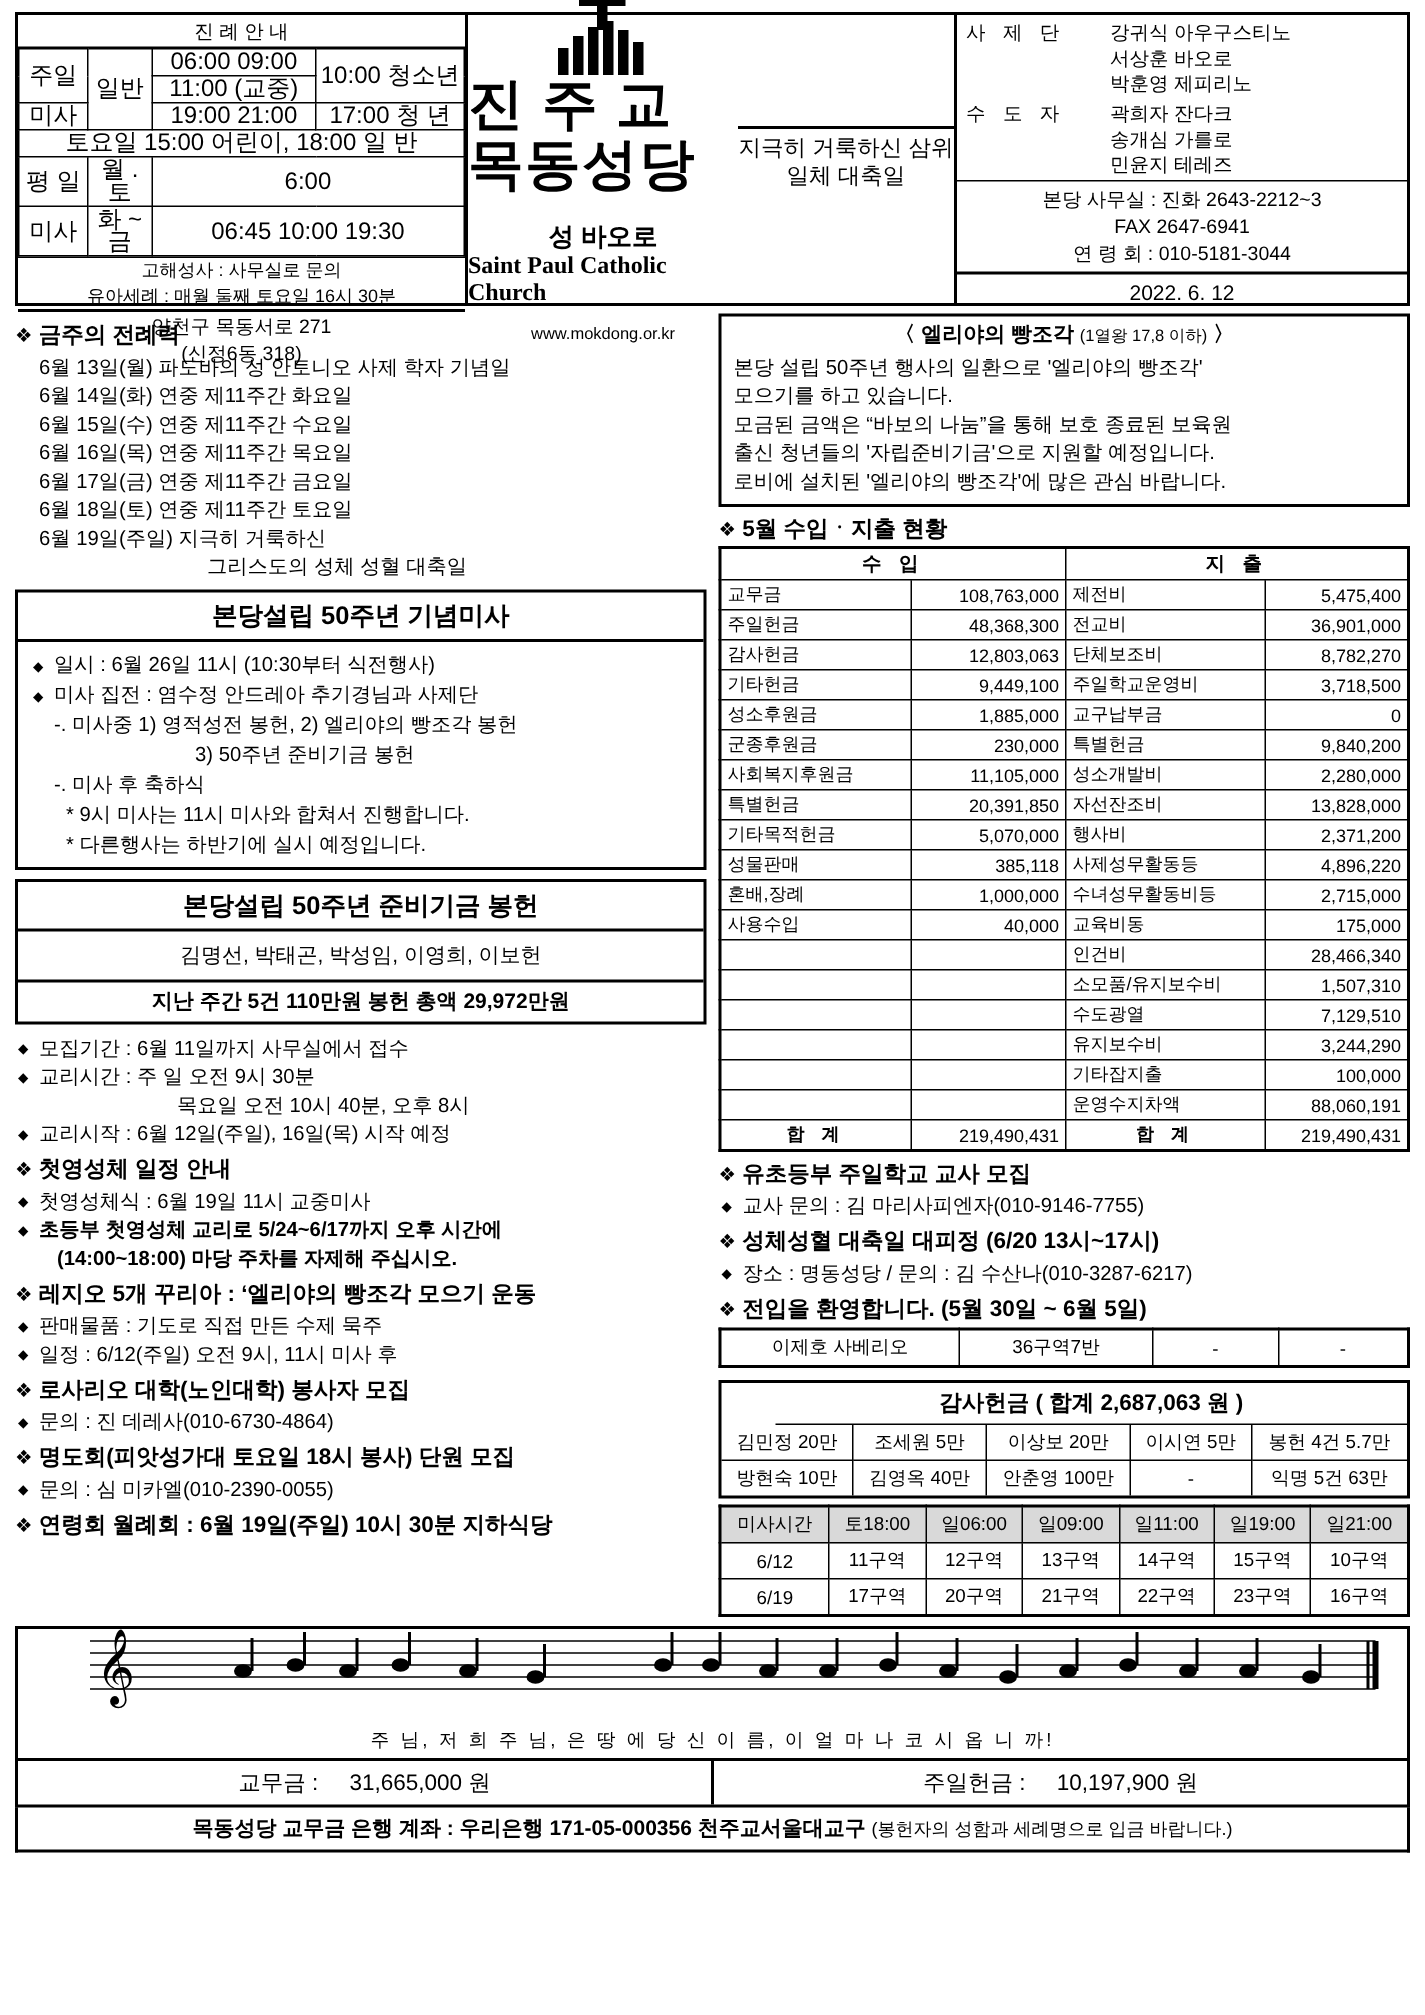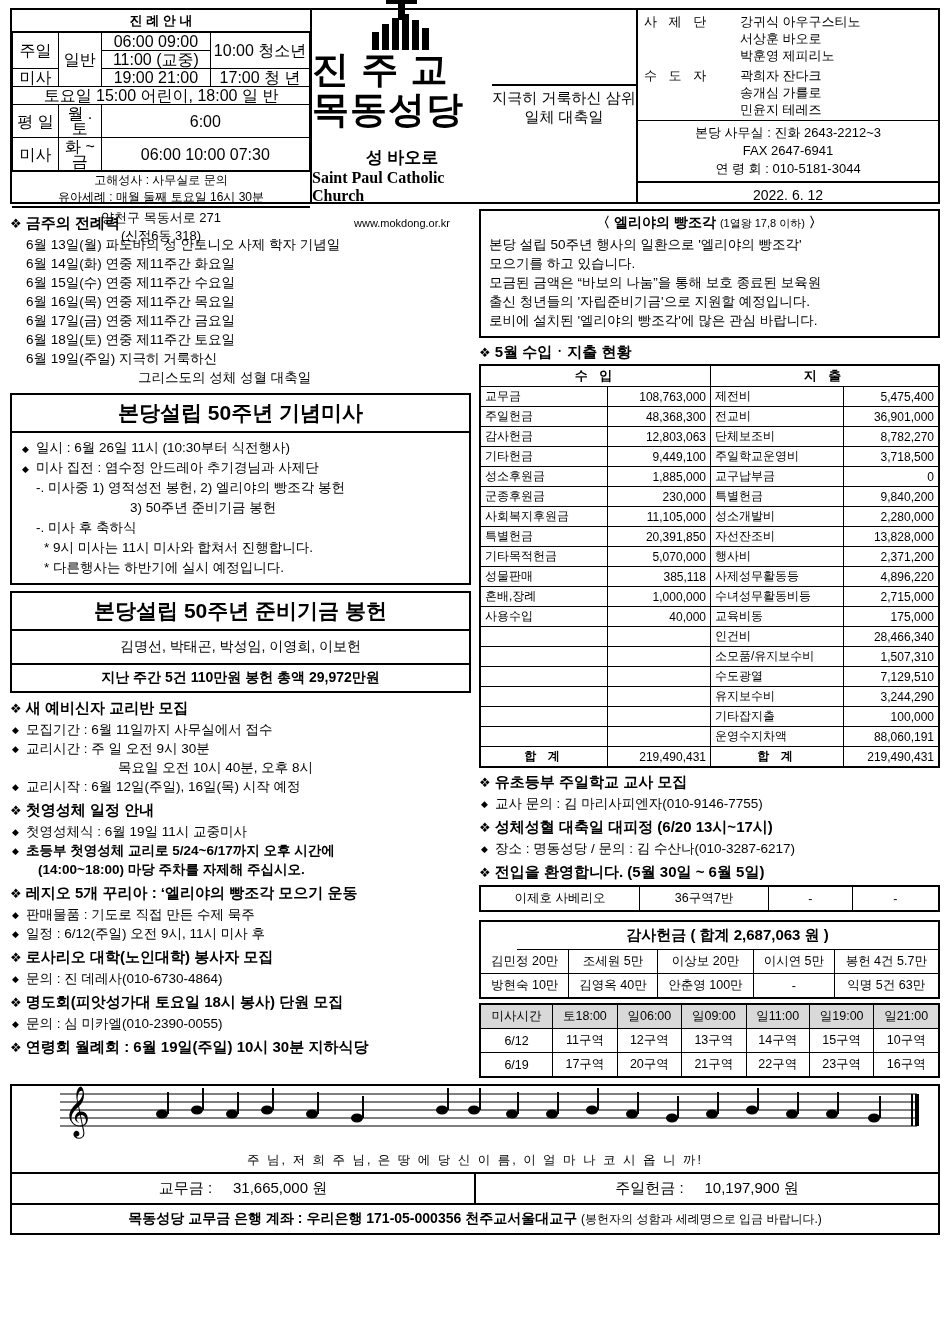--- a/index.html
+++ b/index.html
@@ -4,21 +4,21 @@
 <style>
   html,body{margin:0;padding:0;background:#fff;}
   body{font-family:"Liberation Sans","DejaVu Sans",sans-serif;color:#000;}
   #page{width:950px;height:1343px;position:relative;box-sizing:border-box;padding:8px 10px;}
   table{border-collapse:collapse;}
   
   .header{display:flex;border:2px solid #000;height:196px;box-sizing:border-box;}
   .hdr-left{width:300px;border-right:2px solid #000;box-sizing:border-box;display:flex;flex-direction:column;}
   .hdr-mid{flex:1;border-right:2px solid #000;box-sizing:border-box;display:flex;flex-direction:row;align-items:center;justify-content:center;position:relative;}
   .hdr-right{width:300px;box-sizing:border-box;display:flex;flex-direction:column;}
-  .mass-title{text-align:center;font-size:13px;padding:2px 0 1px;border-bottom:1px solid #000;font-weight:bold;}
+  .mass-title{text-align:center;font-size:13px;padding:2px 0 1px;border-bottom:1px solid #000;}
   .mass-tbl{width:100%;font-size:16px;}
   .mass-tbl td{border:1px solid #000;text-align:center;padding:1px 2px;line-height:15px;}
   .mass-note{font-size:12px;text-align:center;line-height:15px;padding:1px 0;border-top:1px solid #000;}
   .addr{font-size:13px;text-align:center;line-height:16px;padding:2px 0;border-top:2px solid #000;}
   .church-name{font-size:37px;font-weight:bold;letter-spacing:1px;line-height:40px;}
   .church-sub{font-size:17px;font-weight:bold;margin-top:16px;}
   .church-en{font-size:16px;font-weight:bold;font-family:"Liberation Serif",serif;}
   .church-url{font-size:11px;margin-top:12px;}
   .feast{border-top:2px solid #000;width:100%;text-align:center;font-size:15px;padding:3px 0 2px;box-sizing:border-box;}
   .staff{font-size:13px;line-height:17px;padding:3px 6px 2px;}
@@ -30,21 +30,21 @@
   
   .body{display:flex;gap:8px;margin-top:5px;}
   .col{width:465px;}
   .sec-title{font-size:15px;font-weight:bold;margin:5px 0 2px;}
   .sec-title .dia{font-size:13px;}
   ul{list-style:none;margin:0;padding:0;}
   li{font-size:13.5px;line-height:19px;padding-left:16px;position:relative;}
   li.b1:before{content:"\25C6";position:absolute;left:2px;font-size:9px;top:1px;}
   li.plain{padding-left:16px;}
   .box{border:2px solid #000;margin:6px 0;}
-  .box-hd{text-align:center;font-weight:bold;font-size:21px;border-bottom:2px solid #000;padding:4px 0;}
+  .box-hd{text-align:center;font-weight:bold;font-size:17px;border-bottom:2px solid #000;padding:4px 0;}
   .box-bd{padding:5px 8px;}
   .box-bd li{font-size:13.5px;line-height:20px;}
   .names{font-size:14px;text-align:center;padding:7px 0;}
   .totrow{border-top:2px solid #000;font-size:14px;font-weight:bold;text-align:center;padding:4px 0;}
   
   .bread{border:2px solid #000;padding:0 0 6px;}
   .bread-hd{text-align:center;font-size:14px;font-weight:bold;padding:3px 0;}
   .bread-hd .small{font-size:11px;font-weight:normal;}
   .bread p{margin:0;font-size:13.5px;line-height:19px;padding:0 8px;}
   
@@ -97,21 +97,21 @@
           <td colspan="4">토요일 15:00 어린이, 18:00 일 반</td>
         </tr>
         <tr>
           <td>평 일</td>
           <td>월 . 토</td>
           <td colspan="2">6:00</td>
         </tr>
         <tr>
           <td>미사</td>
           <td>화 ~ 금</td>
-          <td colspan="2">06:00  10:00  07:30</td>
+          <td colspan="2">06:45  10:00  19:30</td>
         </tr>
       </tbody>
         </table>
       <div class="mass-note">고해성사 : 사무실로 문의</div>
       <div class="mass-note" style="border-top:none">유아세례 : 매월 둘째 토요일 16시 30분</div>
       <div class="addr">양천구 목동서로 271</div>
       <div style="font-size:13px;text-align:center;line-height:15px;padding-bottom:3px;">(신정6동  318)</div>
     </div>
 
     <div class="hdr-mid">
@@ -205,24 +205,20 @@
           </ul>
         </div>
       </div>
 
       <div class="box">
         <div class="box-hd">본당설립 50주년 준비기금 봉헌</div>
         <div class="names">김명선,  박태곤,  박성임,  이영희,  이보헌</div>
         <div class="totrow">지난 주간 5건   110만원    봉헌 총액 29,972만원</div>
       </div>
 
-      <div class="sec-title">
-        <span class="dia">❖</span>
-        <span>새 예비신자 교리반 모집</span>
-      </div>
       <ul>
         <li class="b1">모집기간 : 6월 11일까지 사무실에서 접수</li>
         <li class="b1">교리시간 : 주  일 오전 9시 30분</li>
         <li class="plain" style="padding-left:108px">목요일 오전 10시 40분, 오후 8시</li>
         <li class="b1">교리시작 : 6월 12일(주일), 16일(목) 시작 예정</li>
       </ul>
 
       <div class="sec-title">
         <span class="dia">❖</span>
         <span>첫영성체 일정 안내</span>

